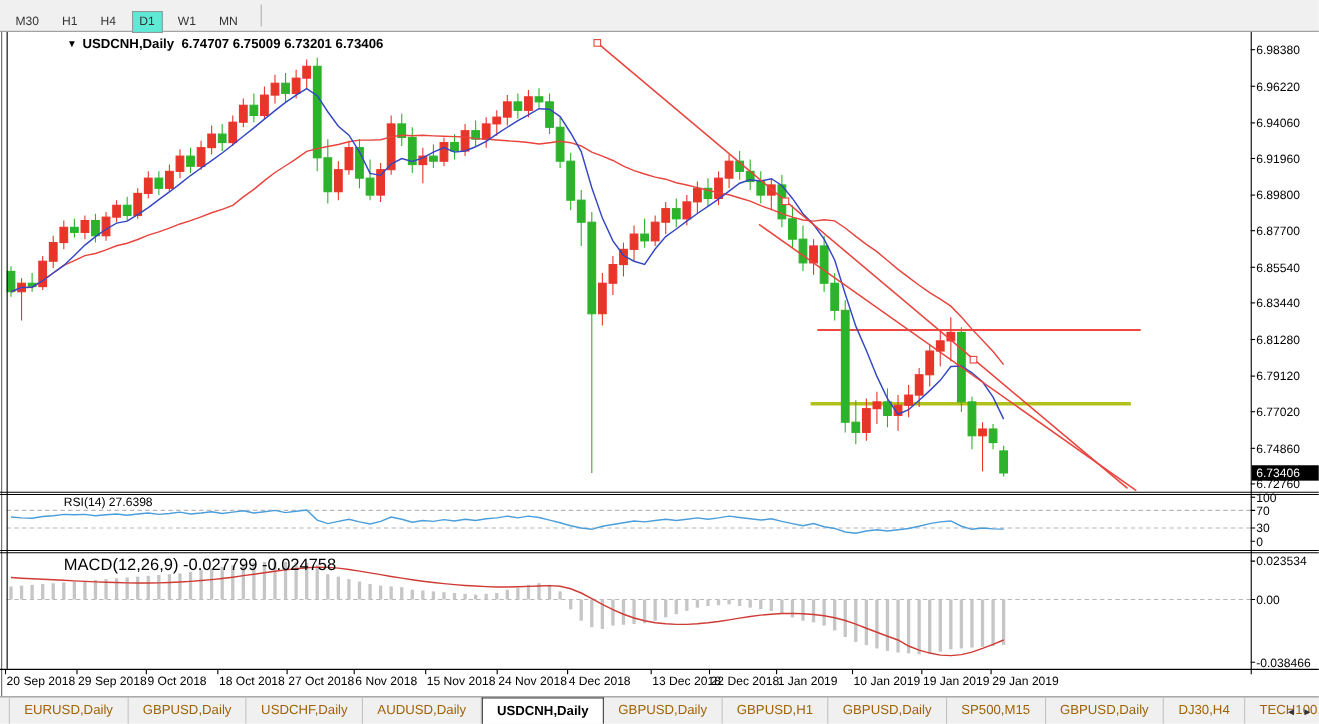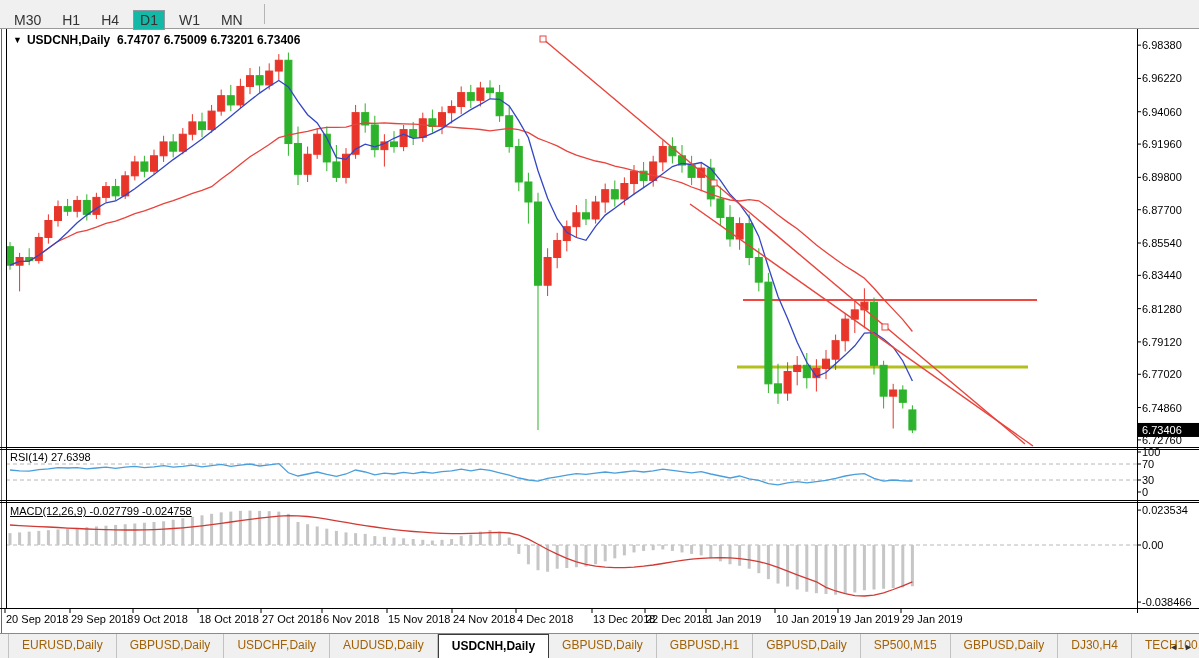--- a/index.html
+++ b/index.html
@@ -1,32 +1,32 @@
 <!DOCTYPE html>
 <html><head>
 <meta charset="utf-8">
 <style>
   html,body{margin:0;padding:0;background:#fff;width:1199px;height:658px;overflow:hidden;
     font-family:"Liberation Sans",sans-serif;-webkit-font-smoothing:none;}
   #stage{position:relative;width:1199px;height:658px;background:#fff;}
   
   #toolbar{position:absolute;left:0;top:0;width:1199px;height:28px;background:#f0f0f0;
     border-bottom:1px solid #9a9a9a;display:flex;align-items:center;z-index:5;}
-  .tfbtn{font-size:14px;color:#333;padding:3px 6px;margin-left:7px;background:transparent;
+  .tfbtn{font-size:11px;color:#333;padding:3px 6px;margin-left:7px;background:transparent;
     border:1px solid transparent;cursor:default;line-height:12px;margin-top:12px;}
-  .tfbtn.active{background:#14b8a6;border:1px solid #8f979f;}
+  .tfbtn.active{background:#5eead4;border:1px solid #8f979f;}
   .tb-sep{width:1px;height:20px;background:#b4b4b4;margin-left:14px;}
   
   #chart-svg{position:absolute;left:0;top:0;z-index:1;}
   
-  .panel-label{position:absolute;font-size:12px;color:#000;z-index:3;white-space:pre;}
+  .panel-label{position:absolute;font-size:12px;color:#000;z-index:3;white-space:pre;margin-left:48px;}
   #main-header{left:13px;top:33px;font-weight:700;}
   #main-header .caret{font-size:9px;margin-right:5px;position:relative;top:-1px;}
   #rsi-header{left:10px;top:451px;font-size:11px;}
-  #macd-header{left:10px;top:505px;font-size:11px;text-decoration:underline;}
+  #macd-header{left:10px;top:505px;font-size:15px;}
   
   #tabs{position:absolute;left:0;top:633px;width:1199px;height:25px;background:#f0f0f0;
     border-top:1px solid #8a8a8a;display:flex;align-items:stretch;z-index:5;}
   .tab{font-size:12px;color:#a16207;line-height:23px;padding:0 13px;border-right:1px solid #c2c2c2;
     white-space:nowrap;cursor:default;}
   .tab:first-child{margin-left:8px;border-left:1px solid #c2c2c2;}
   .tab.active{background:#fff;border:1px solid #3c3c3c;border-bottom:none;font-weight:700;color:#000;}
   #tab-arrows{position:absolute;right:3px;top:0;height:25px;display:flex;align-items:center;gap:6px;
     font-size:9px;color:#333;padding-right:3px;}
   #tab-arrows span{cursor:default;}

